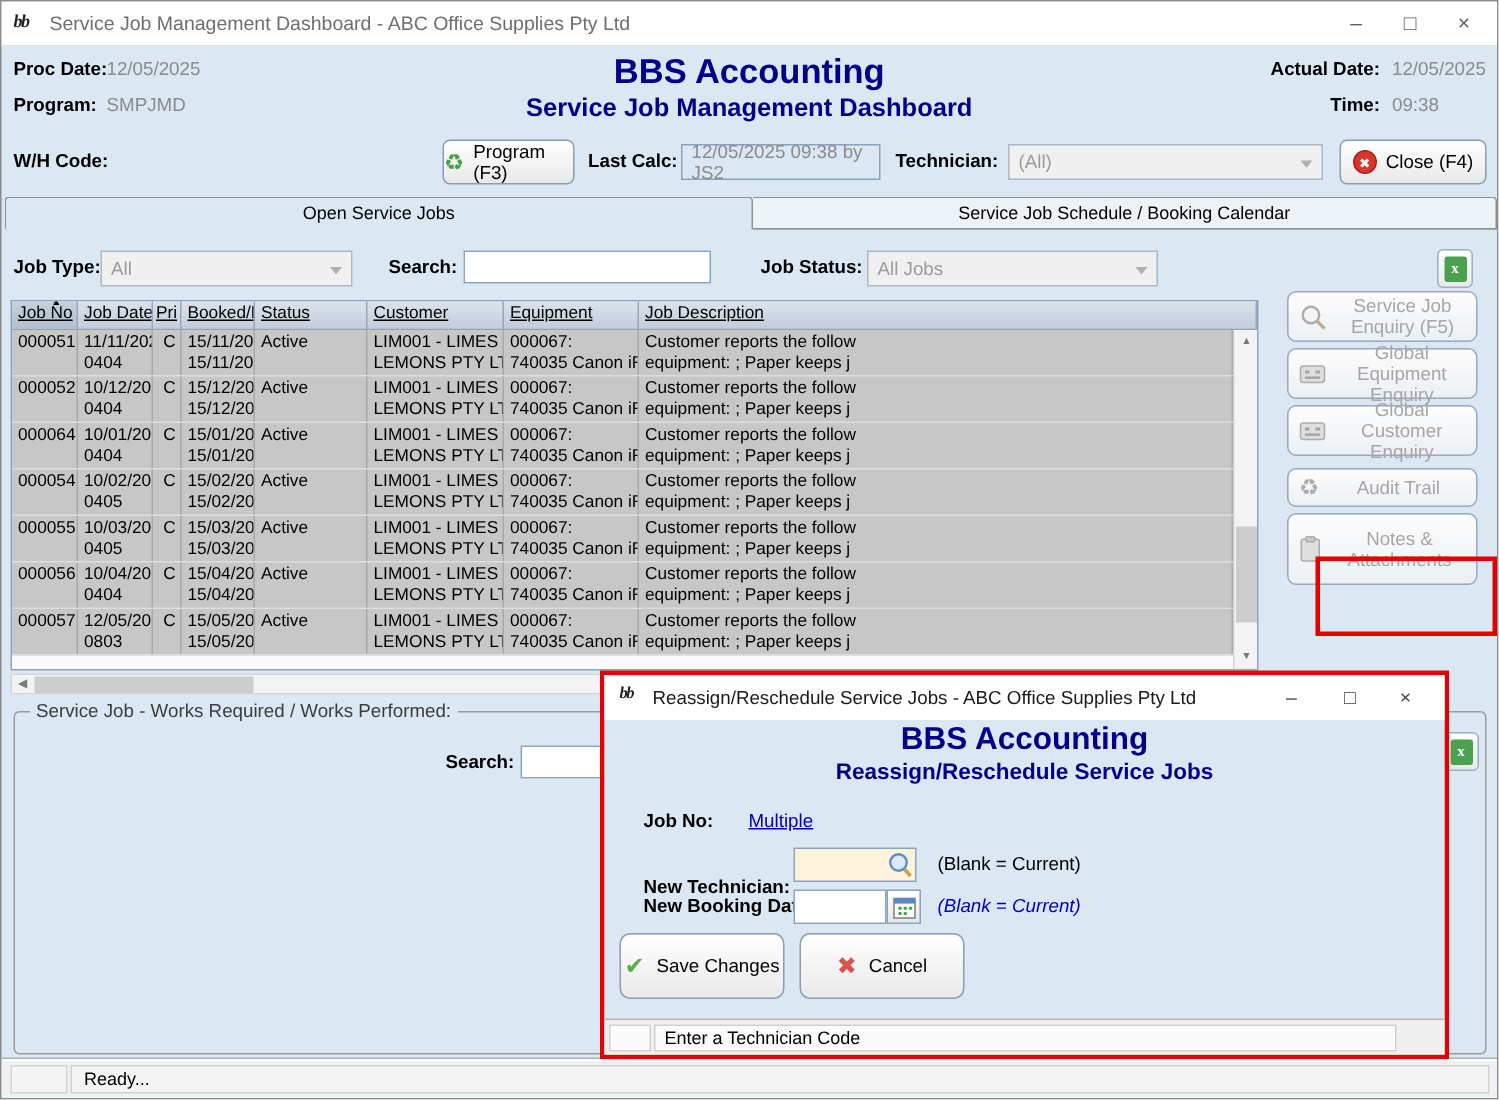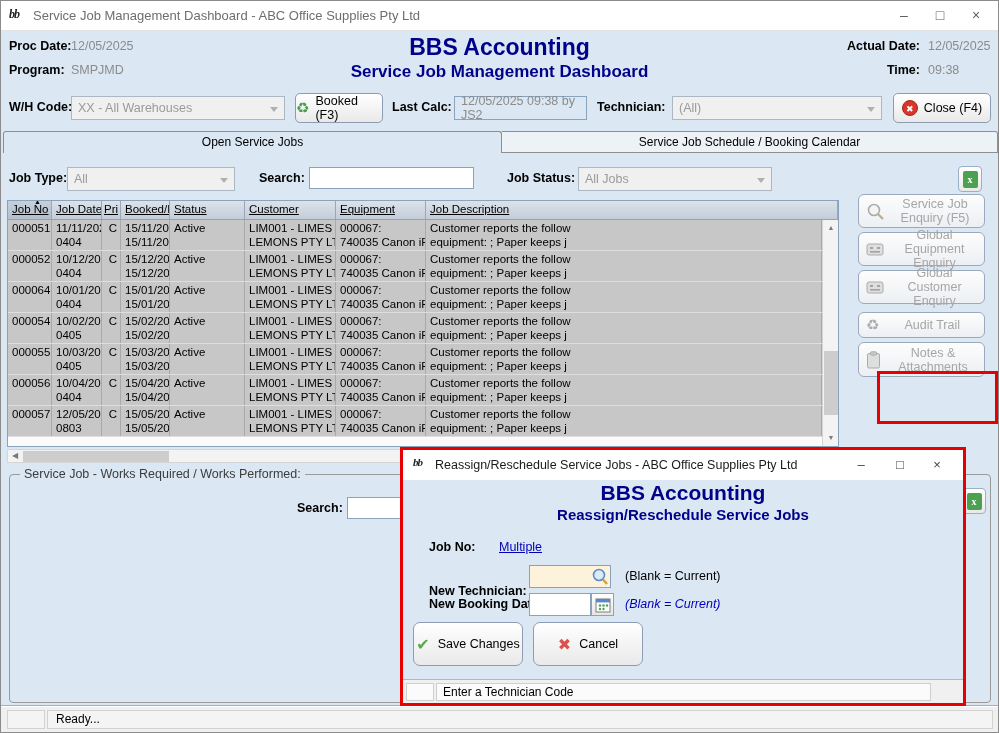--- a/index.html
+++ b/index.html
@@ -139,27 +139,23 @@
     <div class="hdr-right">
       <span class="lbl">Actual Date:</span>
       <span class="val">12/05/2025</span>
       <span class="lbl">Time:</span>
       <span class="val">09:38</span>
     </div>
   </div>
 
   <div class="toolbar">
     <span class="lbl" style="position:absolute;left:8px;top:9px;">W/H Code:</span>
-    <div class="dd" style="left:70px;top:5px;width:214px;">
-      <span>XX - All Warehouses</span>
-        <span class="chev"></span>
-    </div>
     <div class="btn" style="left:294px;top:2px;width:88px;height:30px;">
       <span class="icon-recycle">♻</span>
-      <span>Booked (F3)</span>
+      <span>Program (F3)</span>
     </div>
     <span class="lbl" style="position:absolute;left:391px;top:9px;">Last Calc:</span>
     <div class="ro-box" style="left:453px;top:5px;width:133px;">
       <span>12/05/2025 09:38 by JS2</span>
     </div>
     <span class="lbl" style="position:absolute;left:596px;top:9px;">Technician:</span>
     <div class="dd" style="left:671px;top:5px;width:210px;">
       <span>(All)</span>
         <span class="chev"></span>
     </div>
@@ -419,21 +415,21 @@
         <rect x="4" y="6" width="3" height="2" fill="#8f8f8f"></rect>
         <rect x="11" y="6" width="3" height="2" fill="#8f8f8f"></rect>
         <rect x="4" y="10" width="10" height="1.6" fill="#8f8f8f"></rect>
       </svg>
     <span class="sb-label">Global Customer Enquiry</span>
   </div>
   <div class="side-btn disabled" style="top:311px;height:26px;">
     <span class="uni-icon">♻</span>
     <span class="sb-label">Audit Trail</span>
   </div>
-  <div class="side-btn disabled" style="top:341px;height:35px;">
+  <div class="side-btn disabled" style="top:341px;height:48px;">
     <svg width="15" height="18" viewBox="0 0 15 18">
         <rect x="1.5" y="2.5" width="12" height="14.5" rx="1.5" fill="#d9d9d9" stroke="#9a9a9a"></rect>
         <rect x="4.5" y="0.8" width="6" height="3.4" rx="1" fill="#bdbdbd" stroke="#9a9a9a"></rect>
       </svg>
     <span class="sb-label">Notes &amp; Attachments</span>
   </div>
 
   <fieldset class="works">
     <legend>Service Job - Works Required / Works Performed:</legend>
     <span class="flt-lbl" style="left:287px;top:20px;">Search:</span>

